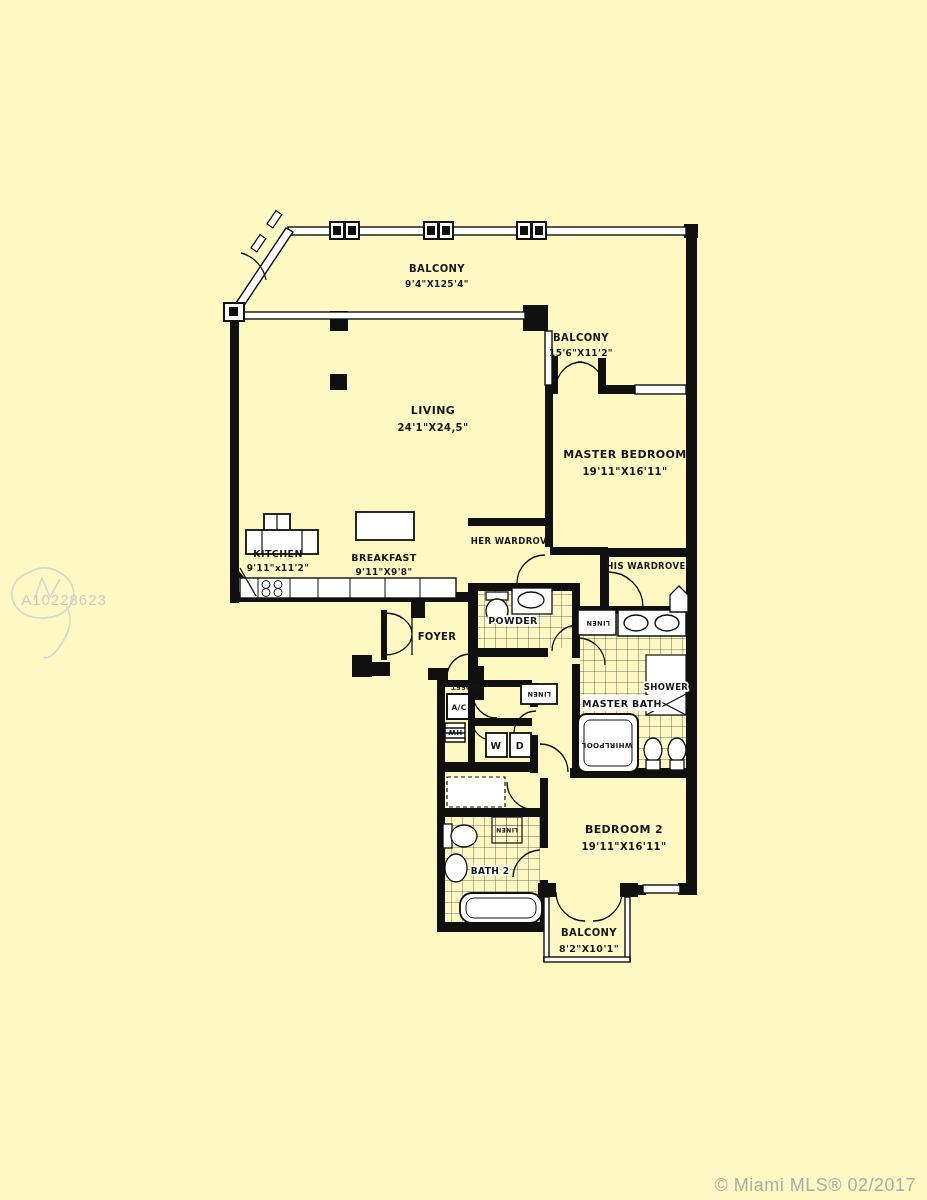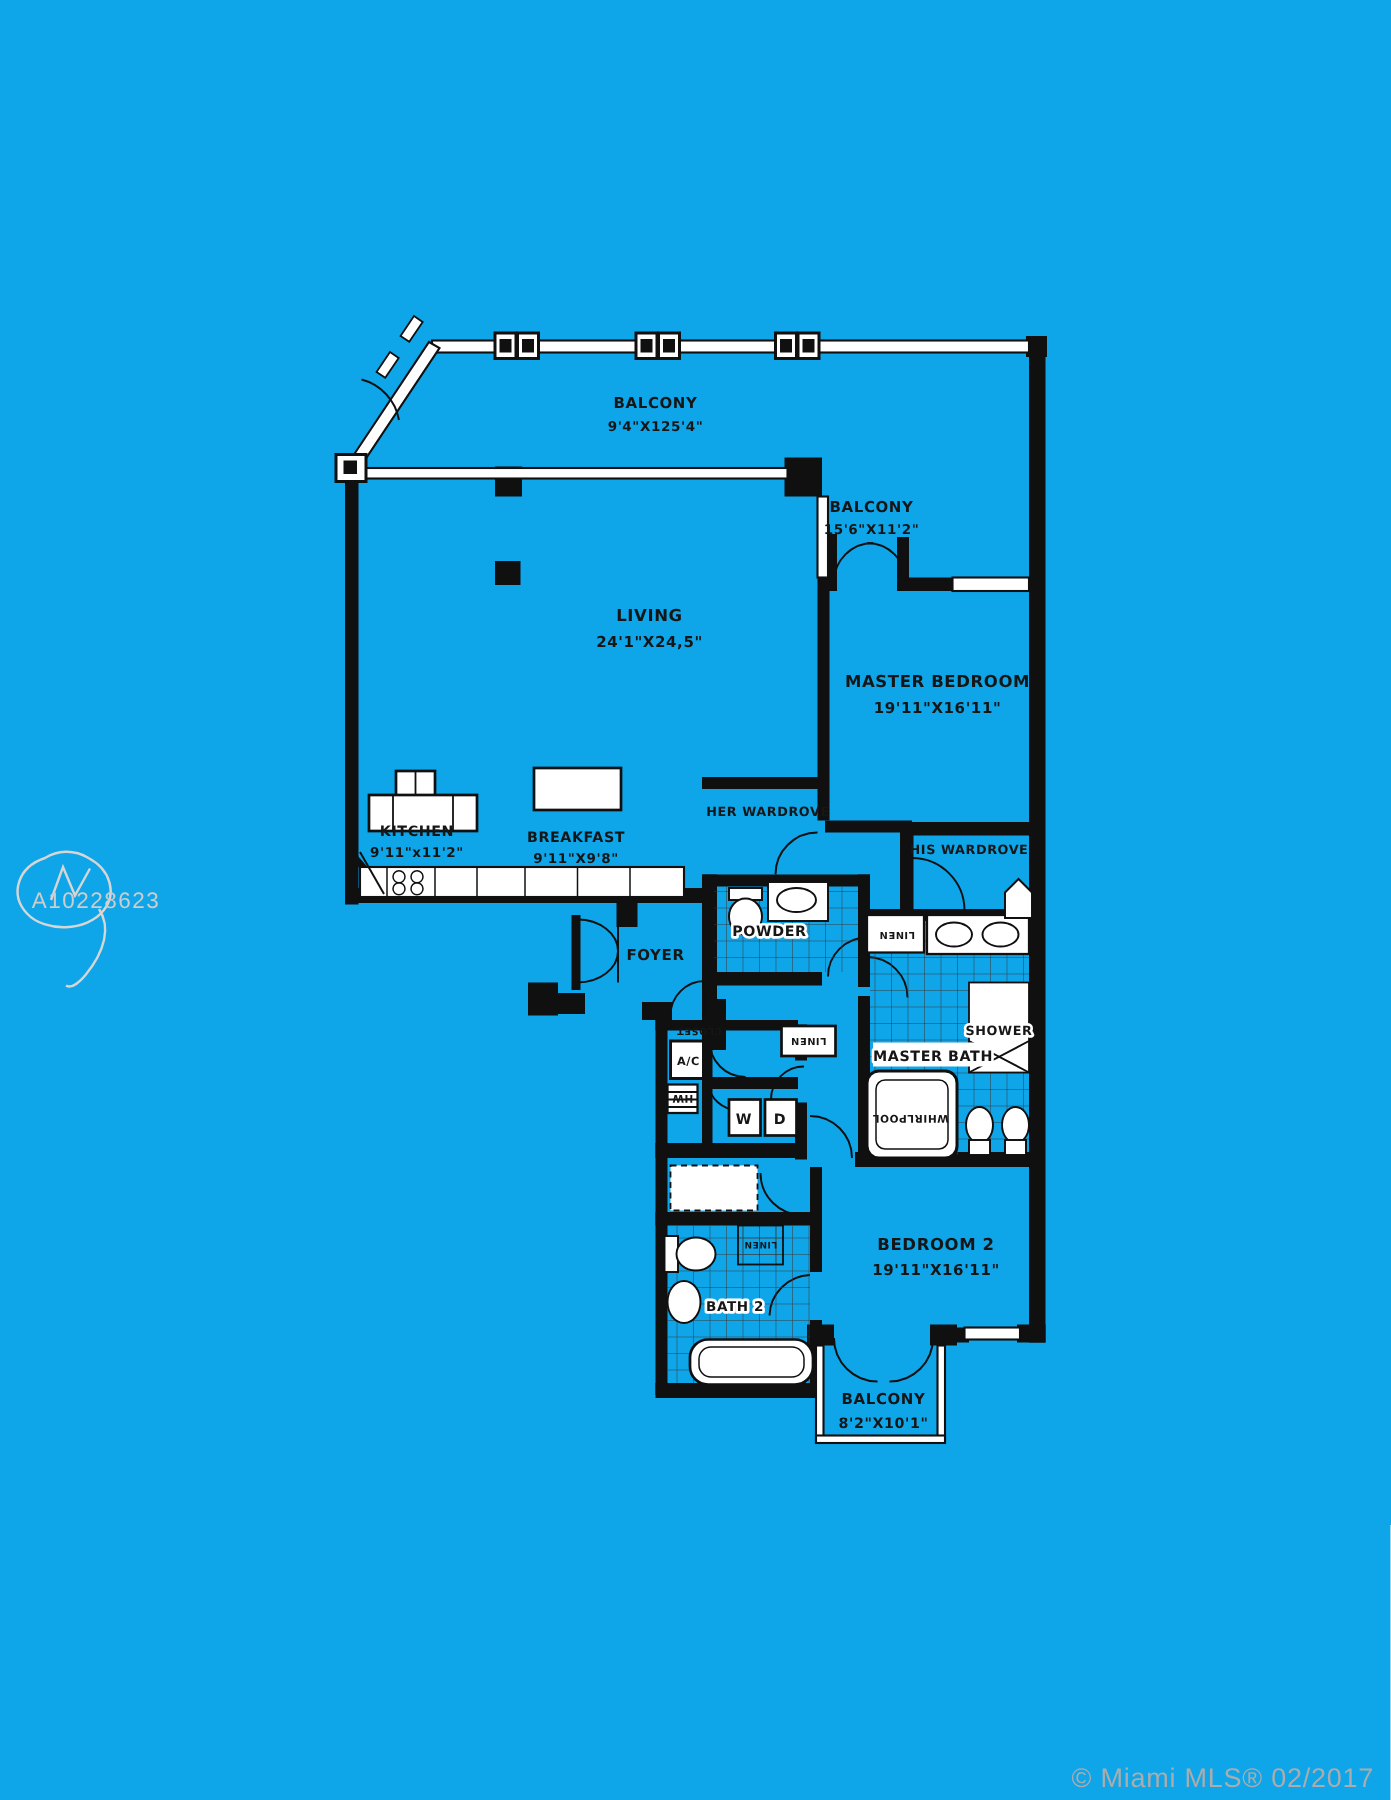--- a/index.html
+++ b/index.html
@@ -1,16 +1,16 @@
 <!DOCTYPE html>
 <html><head>
 <meta charset="utf-8">
 <style>
   html,body{margin:0;padding:0;background:#ffffff;}
-  .page{position:relative;width:927px;height:1200px;background:#0ea5e9;overflow:hidden;
+  .page{position:relative;width:927px;height:1200px;background:#fef9c3;overflow:hidden;
         font-family:"DejaVu Sans",sans-serif;}
   svg{position:absolute;left:0;top:0;}
   text{font-family:"DejaVu Sans",sans-serif;font-weight:bold;fill:#161616;
        text-anchor:middle;letter-spacing:0.4px;}
   .halo{paint-order:stroke;stroke:#ffffff;stroke-width:3.5px;stroke-linejoin:round;}
   .wm-text{font-family:"Liberation Sans",sans-serif;font-weight:normal;fill:#cdcdcd;
            letter-spacing:1px;font-size:15px;}
   .copy{font-family:"Liberation Sans",sans-serif;font-weight:normal;fill:#acacac;
         font-size:18px;text-anchor:end;letter-spacing:0.5px;}
   .wall{fill:#101010;stroke:none;}

